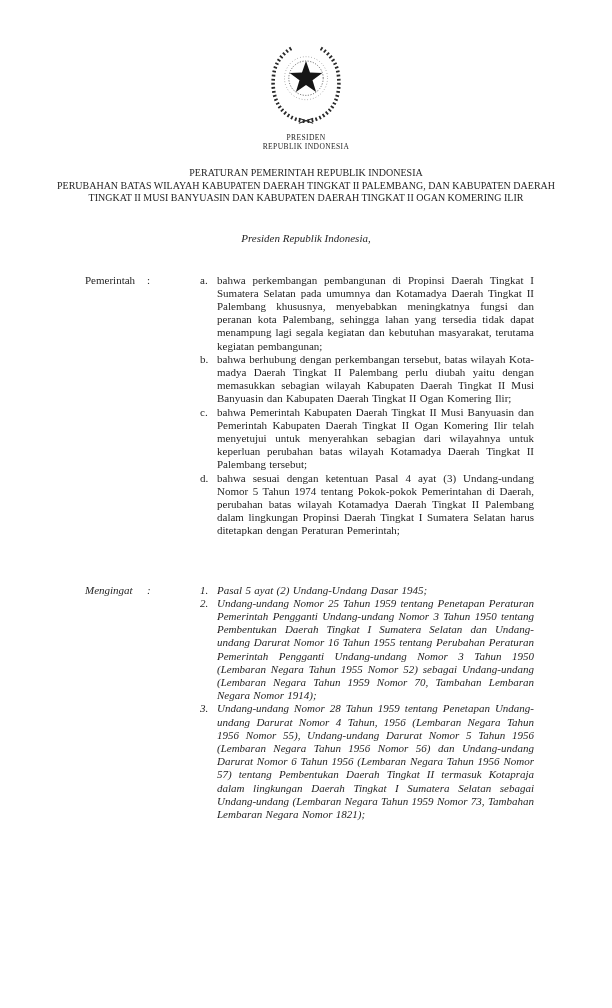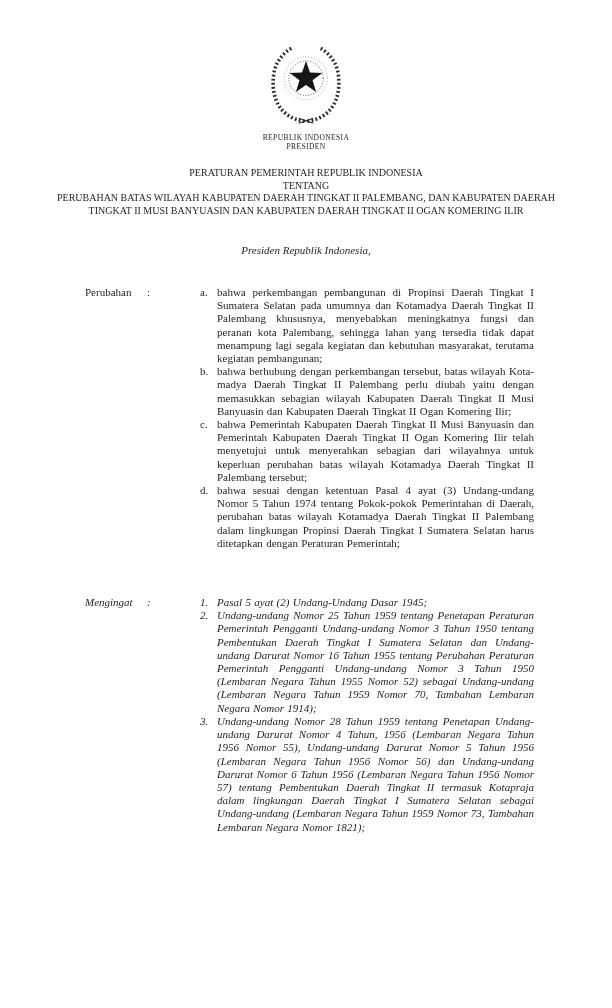--- a/index.html
+++ b/index.html
@@ -89,36 +89,35 @@
         <circle cx="60" cy="56" r="30" stroke-width="0.7" stroke-dasharray="1 3"></circle>
         <path d="M58 116 C26 112 10 86 15 50 C17 36 26 22 40 14" stroke-width="5" stroke-dasharray="2.5 3.2"></path>
         <path d="M62 116 C94 112 110 86 105 50 C103 36 94 22 80 14" stroke-width="5" stroke-dasharray="2.5 3.2"></path>
         <path d="M50 119 L70 112 M50 112 L70 119" stroke-width="1.5"></path>
       </g>
       <polygon fill="#161616" points="60,32 65.6,48.2 82.8,48.6 69.1,59 74.1,75.4 60,65.6 45.9,75.4 50.9,59 37.2,48.6 54.4,48.2"></polygon>
     </svg>
   </div>
 
   <div class="letterhead">
+    <div>PRESIDEN</div>
     <div>REPUBLIK INDONESIA</div>
-    <div>PRESIDEN</div>
   </div>
 
   <div class="title-block">
     <div>PERATURAN PEMERINTAH REPUBLIK INDONESIA</div>
-    <div>TENTANG</div>
     <div>PERUBAHAN BATAS WILAYAH KABUPATEN DAERAH TINGKAT II PALEMBANG, DAN KABUPATEN DAERAH TINGKAT II MUSI BANYUASIN DAN KABUPATEN DAERAH TINGKAT II OGAN KOMERING ILIR</div>
   </div>
 
   <div class="salutation">Presiden Republik Indonesia,</div>
 
   <div class="sections">
 
     <div class="section-row">
-      <div class="section-label">Perubahan</div>
+      <div class="section-label">Pemerintah</div>
       <div class="section-colon">:</div>
       <div class="section-content">
         <div class="item-row">
           <div class="item-marker">a.</div>
           <div class="item-text">bahwa perkembangan pembangunan di Propinsi Daerah Tingkat I Sumatera Selatan pada umumnya dan Kotamadya Daerah Tingkat II Palembang khususnya, menyebabkan meningkatnya fungsi dan peranan kota Palembang, sehingga lahan yang tersedia tidak dapat menampung lagi segala kegiatan dan kebutuhan masyarakat, terutama kegiatan pembangunan;</div>
         </div>
         <div class="item-row">
           <div class="item-marker">b.</div>
           <div class="item-text">bahwa berhubung dengan perkembangan tersebut, batas wilayah Kota- madya Daerah Tingkat II Palembang perlu diubah yaitu dengan memasukkan sebagian wilayah Kabupaten Daerah Tingkat II Musi Banyuasin dan Kabupaten Daerah Tingkat II Ogan Komering Ilir;</div>
         </div>

